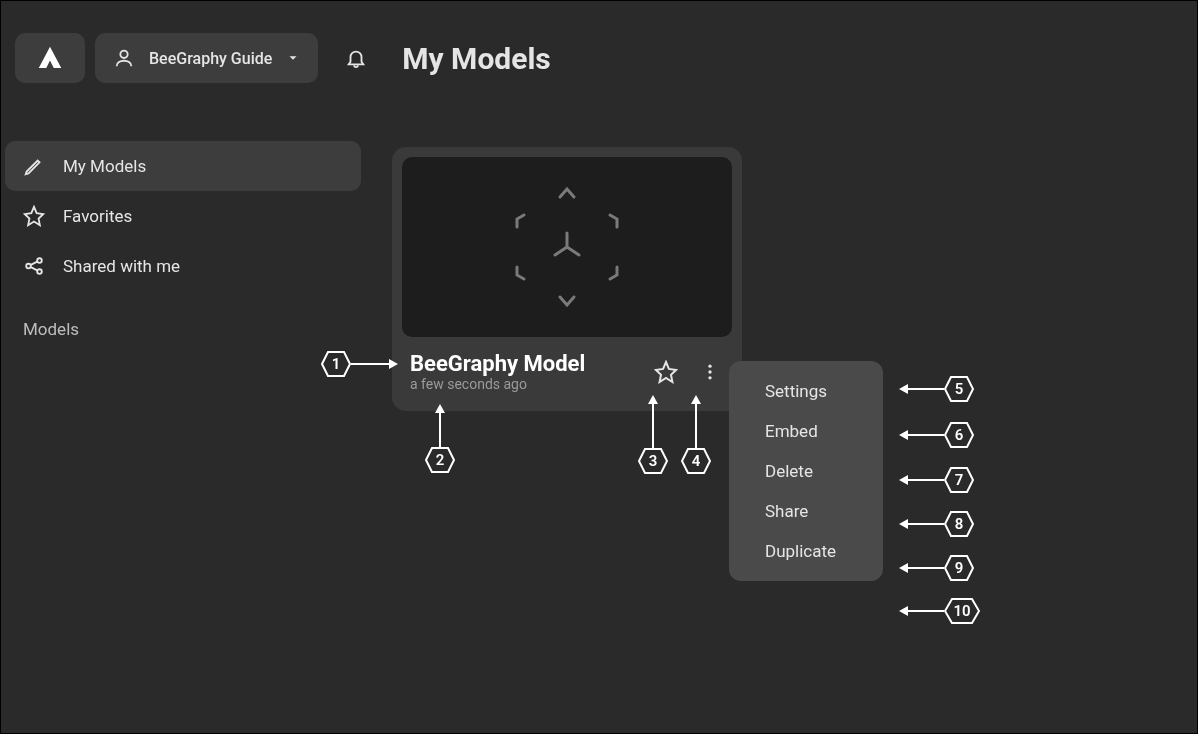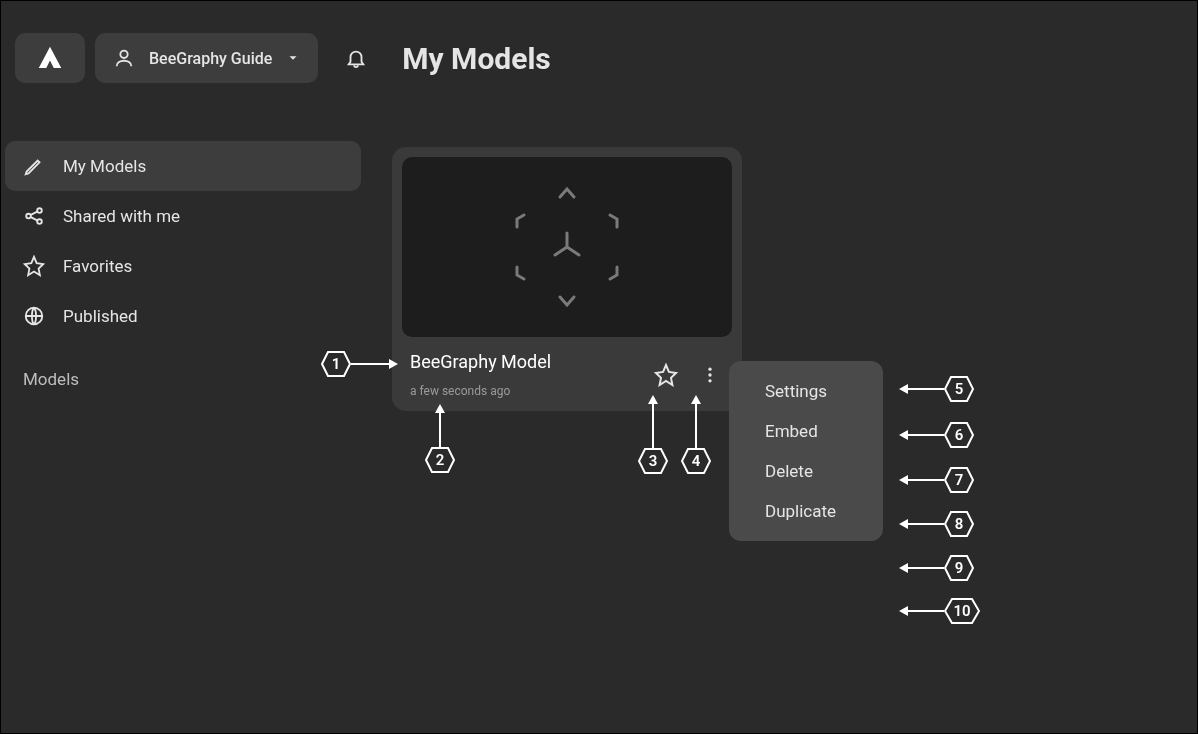--- a/index.html
+++ b/index.html
@@ -92,22 +92,22 @@
     display: flex;
     align-items: center;
     justify-content: center;
   }
   .card-footer {
     display: flex;
     align-items: center;
     padding: 4px 18px 0;
   }
   .card-text { flex: 1; }
-  .card-title { font-size: 18px; font-weight: 400; color: #fff; }
-  .card-ts { font-size: 12px; color: #9a9a9a; margin-top: 12px; }
+  .card-title { font-size: 22px; font-weight: 700; color: #fff; }
+  .card-ts { font-size: 14px; color: #9a9a9a; margin-top: 0; }
   .card-actions { display: flex; align-items: center; gap: 16px; }
   .icon-btn { width: 28px; height: 28px; display:flex; align-items:center; justify-content:center; cursor:pointer; }
   .context-menu {
     position: absolute;
     left: 728px;
     top: 360px;
     width: 154px;
     background: #4a4a4a;
     border-radius: 12px;
     padding: 10px 16px;
@@ -187,39 +187,32 @@
 
 <div class="sidebar">
   <div class="nav-item active">
     <svg class="nav-icon" viewBox="0 0 24 24" fill="none" stroke="#e5e5e5" stroke-width="2">
       <path d="M3 21l3-1 12-12-2-2L4 18l-1 3z"></path>
     </svg>
     <span>My Models</span>
   </div>
   <div class="nav-item">
     <svg class="nav-icon" viewBox="0 0 24 24" fill="none" stroke="#e5e5e5" stroke-width="2">
+      <path d="M12 2l2.9 6.9L22 10l-5 4.9 1.4 7.1L12 18l-6.4 4L7 14.9 2 10l7.1-1.1L12 2z"></path>
+    </svg>
+    <span>Favorites</span>
+  </div>
+  <div class="nav-item">
+    <svg class="nav-icon" viewBox="0 0 24 24" fill="none" stroke="#e5e5e5" stroke-width="2">
       <circle cx="6" cy="12" r="2.5"></circle>
         <circle cx="18" cy="6" r="2.5"></circle>
         <circle cx="18" cy="18" r="2.5"></circle>
       <path d="M8 11l8-4M8 13l8 4"></path>
     </svg>
     <span>Shared with me</span>
-  </div>
-  <div class="nav-item">
-    <svg class="nav-icon" viewBox="0 0 24 24" fill="none" stroke="#e5e5e5" stroke-width="2">
-      <path d="M12 2l2.9 6.9L22 10l-5 4.9 1.4 7.1L12 18l-6.4 4L7 14.9 2 10l7.1-1.1L12 2z"></path>
-    </svg>
-    <span>Favorites</span>
-  </div>
-  <div class="nav-item">
-    <svg class="nav-icon" viewBox="0 0 24 24" fill="none" stroke="#e5e5e5" stroke-width="2">
-      <circle cx="12" cy="12" r="9"></circle>
-        <path d="M3 12h18M12 3c3 3 3 15 0 18M12 3c-3 3-3 15 0 18"></path>
-    </svg>
-    <span>Published</span>
   </div>
 
   <div class="teams-header">Models</div>
 </div>
 
 <div class="card">
   <div class="card-preview">
     <svg width="140" height="140" viewBox="0 0 140 140" fill="none" stroke="#7a7a7a" stroke-width="3" stroke-linecap="round">
       <path d="M63 20 L70 12 L77 20"></path>
       <path d="M63 120 L70 128 L77 120"></path>
@@ -249,20 +242,21 @@
         </svg>
       </div>
     </div>
   </div>
 </div>
 
 <div class="context-menu">
   <div class="menu-item">Settings</div>
   <div class="menu-item">Embed</div>
   <div class="menu-item">Delete</div>
+  <div class="menu-item">Share</div>
   <div class="menu-item">Duplicate</div>
 </div>
 
 <div class="anno" style="left:320px; top:350px;">
   <div class="hex">
       <svg viewBox="0 0 30 26">
         <polygon points="7,1 23,1 29,13 23,25 7,25 1,13" fill="none" stroke="#fff" stroke-width="2"></polygon>
       </svg>
       <span>1</span>
     </div>

